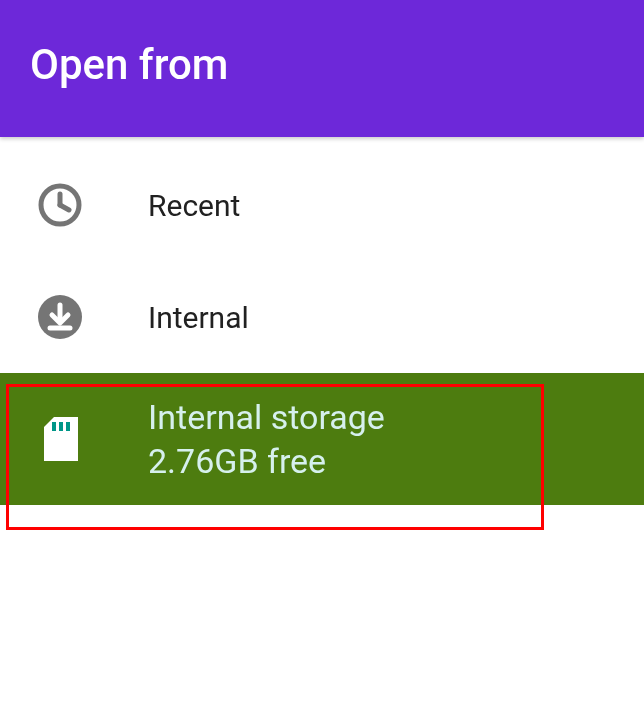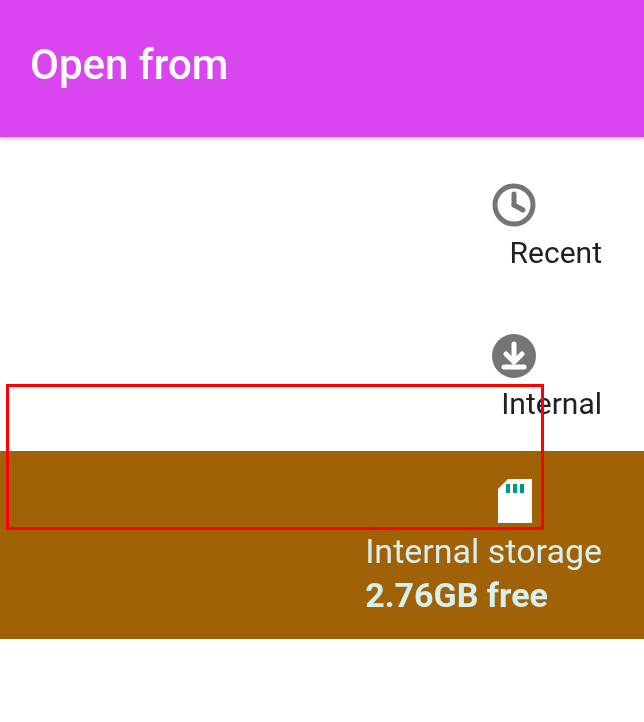--- a/index.html
+++ b/index.html
@@ -8,38 +8,37 @@
       box-sizing: border-box;
     }
     body {
       font-family: Roboto, Arial, sans-serif;
       width: 644px;
       height: 722px;
       background: #ffffff;
       position: relative;
     }
     .header {
-      background: #d946ef;
+      background: #6d28d9;
       padding: 40px 30px 48px 30px;
       box-shadow: 0 2px 4px rgba(0,0,0,0.2);
     }
     .header-title {
       color: #ffffff;
       font-size: 42px;
       font-weight: 500;
     }
     .list {
       padding-top: 12px;
     }
     .list-item {
       display: flex;
-      align-items: flex-end;
-      padding: 28px 42px;
+      align-items: center;
+      padding: 28px 32px;
       min-height: 100px;
-      flex-direction: column;
     }
     .list-item .icon-wrap {
       width: 56px;
       height: 56px;
       display: flex;
       align-items: center;
       justify-content: center;
       margin-right: 60px;
       flex-shrink: 0;
     }
@@ -49,24 +48,23 @@
     }
     .list-item .label-primary {
       font-size: 30px;
       color: #212121;
       line-height: 1.3;
     }
     .list-item .label-secondary {
       font-size: 28px;
       color: #212121;
       line-height: 1.3;
-      font-weight: bold;
     }
     .list-item.selected {
-      background: #a16207;
+      background: #4d7c0f;
     }
     .list-item.selected .label-primary,
     .list-item.selected .label-secondary {
       color: #d6f0ed;
       font-size: 34px;
     }
     .highlight-box {
       position: absolute;
       border: 3px solid #ff0000;
       pointer-events: none;

